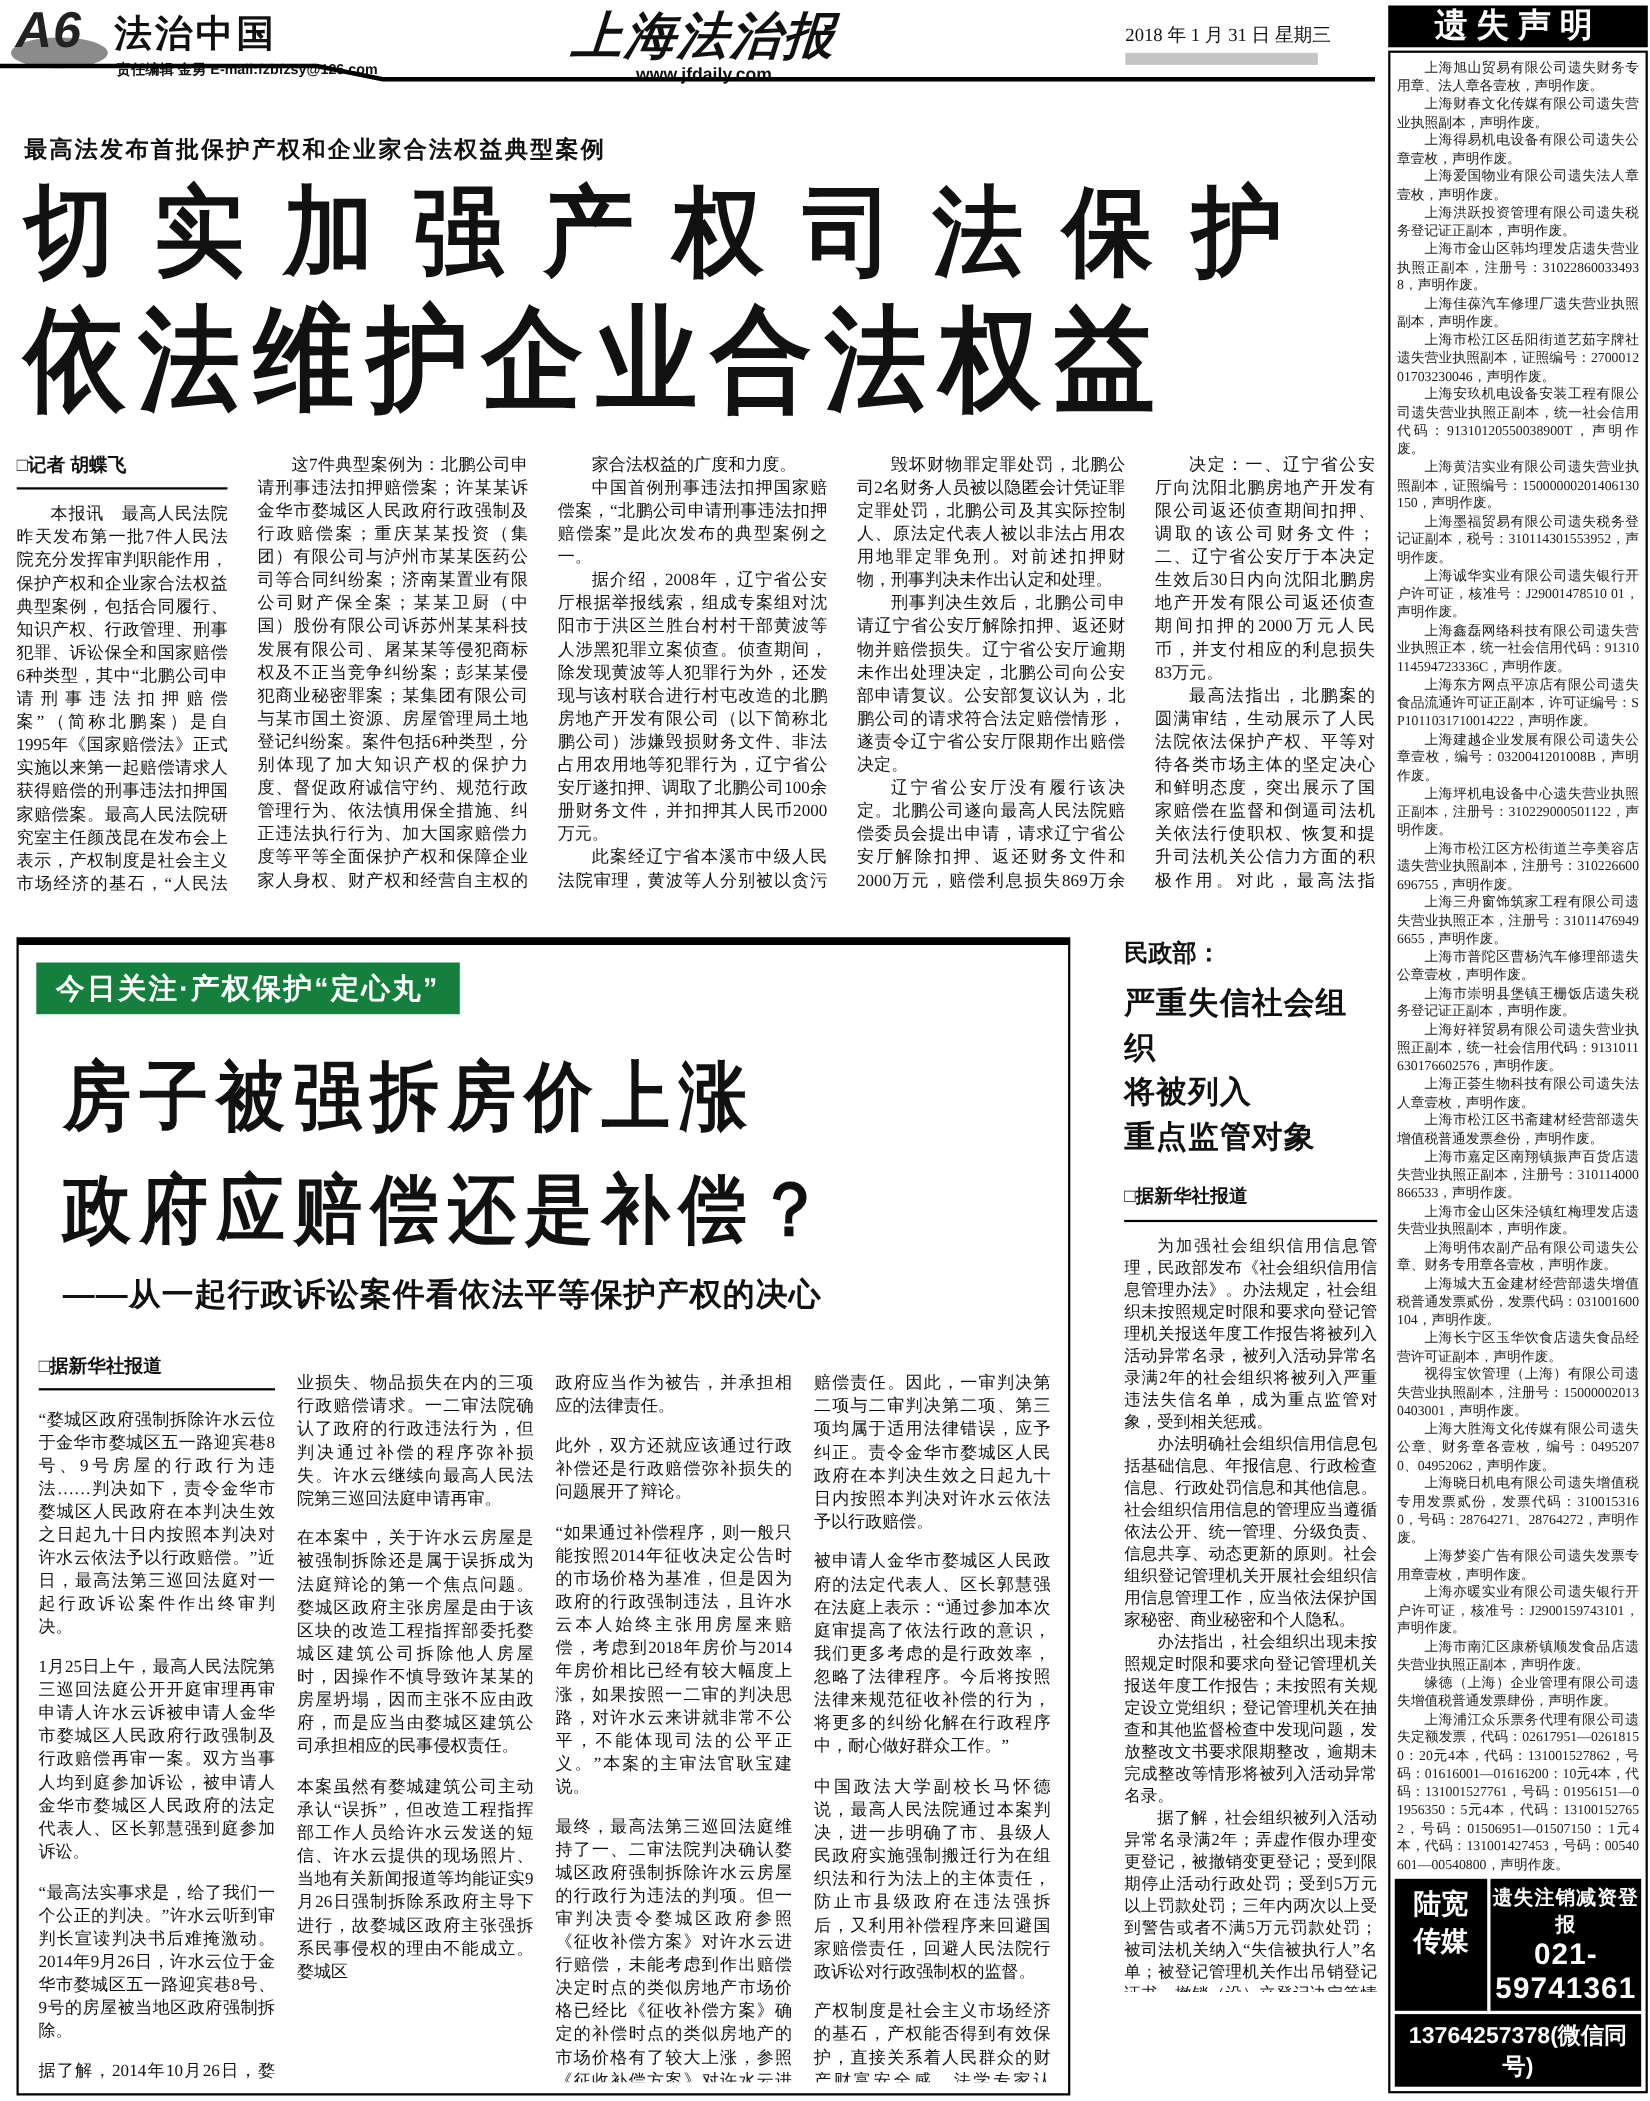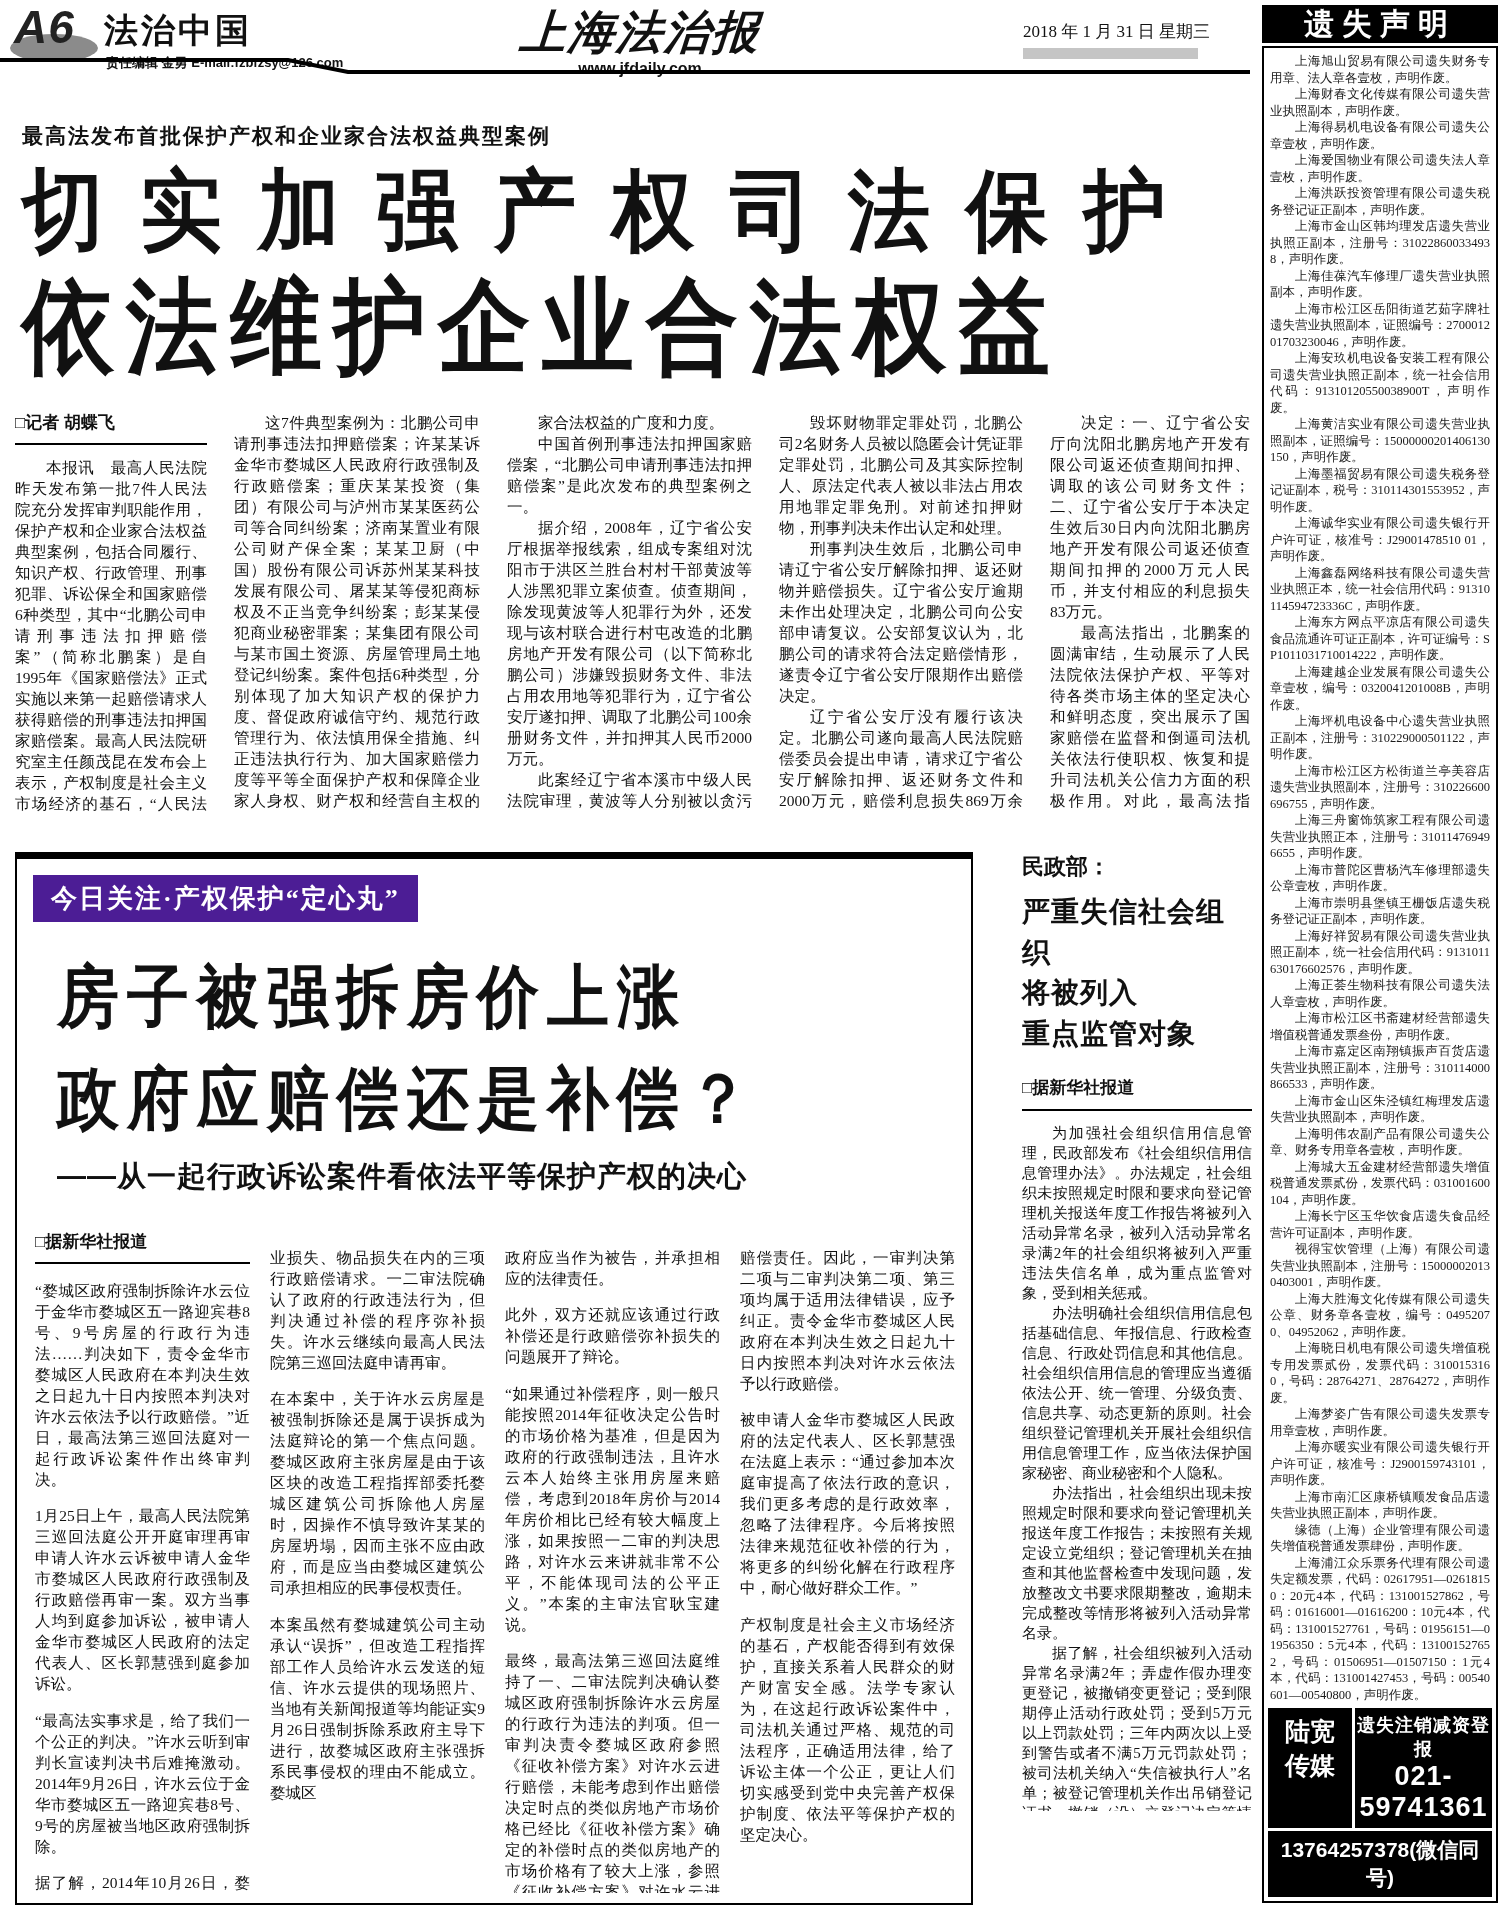--- a/index.html
+++ b/index.html
@@ -31,22 +31,22 @@
           font-weight:900;font-size:92px;letter-spacing:12px;white-space:nowrap;transform:scaleY(1.12);transform-origin:top left;}
   .lead-cols{position:absolute;left:15px;top:412px;width:1235px;height:400px;display:flex;justify-content:space-between;}
   .col{overflow:hidden;text-align:justify;font-size:15.5px;line-height:21px;}
   .lead-c1{width:192px;}.lead-c2{width:246px;}.lead-c3{width:245px;}.lead-c4{width:244px;}.lead-c5{width:200px;}
   .col p{margin:0;text-indent:2em;}
   .byline{font-family:"Liberation Sans","DejaVu Sans",sans-serif;font-weight:bold;font-size:17px;
           text-indent:0;border-bottom:2px solid #000;padding-bottom:10px;margin-bottom:12px;}
   
   .focus-box{position:absolute;left:15px;top:852px;width:958px;height:1053px;box-sizing:border-box;
           border:2.5px solid #000;border-top-width:7px;background:#fff;}
-  .focus-badge{position:absolute;left:16px;top:16px;background:#4c1d95;color:#fff;
-          font-family:Liberation Serif, serif;font-weight:bold;font-size:26px;
+  .focus-badge{position:absolute;left:16px;top:16px;background:#15803d;color:#fff;
+          font-family:Liberation Sans, sans-serif;font-weight:bold;font-size:26px;
           padding:6px 18px;letter-spacing:2px;}
   .focus-h1{position:absolute;left:40px;top:92px;font-family:"Liberation Sans","DejaVu Sans",sans-serif;
           font-weight:900;font-size:62px;letter-spacing:8px;white-space:nowrap;transform:scaleY(1.1);transform-origin:top left;}
   .focus-h2{position:absolute;left:40px;top:194px;font-family:"Liberation Sans","DejaVu Sans",sans-serif;
           font-weight:900;font-size:62px;letter-spacing:8px;white-space:nowrap;transform:scaleY(1.1);transform-origin:top left;}
   .focus-deck{position:absolute;left:40px;top:298px;font-family:"Liberation Sans","DejaVu Sans",sans-serif;
           font-weight:bold;font-size:29px;letter-spacing:1px;}
   .focus-cols{position:absolute;left:18px;top:372px;width:920px;height:662px;display:flex;justify-content:space-between;}
   .focus-col{width:215px;overflow:hidden;text-align:justify;font-size:15.5px;line-height:21px;}
   
@@ -149,20 +149,21 @@
         </div>
       <div class="focus-col">
           <p>政府应当作为被告，并承担相应的法律责任。</p>
           <p>此外，双方还就应该通过行政补偿还是行政赔偿弥补损失的问题展开了辩论。</p>
           <p>“如果通过补偿程序，则一般只能按照2014年征收决定公告时的市场价格为基准，但是因为政府的行政强制违法，且许水云本人始终主张用房屋来赔偿，考虑到2018年房价与2014年房价相比已经有较大幅度上涨，如果按照一二审的判决思路，对许水云来讲就非常不公平，不能体现司法的公平正义。”本案的主审法官耿宝建说。</p>
           <p>最终，最高法第三巡回法庭维持了一、二审法院判决确认婺城区政府强制拆除许水云房屋的行政行为违法的判项。但一审判决责令婺城区政府参照《征收补偿方案》对许水云进行赔偿，未能考虑到作出赔偿决定时点的类似房地产市场价格已经比《征收补偿方案》确定的补偿时点的类似房地产的市场价格有了较大上涨，参照《征收补偿方案》对许水云进行赔偿，无法让许水云赔偿房屋的诉讼请求得到支持；二审判决认为应通过征收补偿程序解决本案赔偿问题，未能考虑到涉案房屋并非依法定程序进行的征收和强制搬迁，而是违法实施的强制拆除，婺城区政府应当承担</p>
         </div>
       <div class="focus-col">
           <p>赔偿责任。因此，一审判决第二项与二审判决第二项、第三项均属于适用法律错误，应予纠正。责令金华市婺城区人民政府在本判决生效之日起九十日内按照本判决对许水云依法予以行政赔偿。</p>
           <p>被申请人金华市婺城区人民政府的法定代表人、区长郭慧强在法庭上表示：“通过参加本次庭审提高了依法行政的意识，我们更多考虑的是行政效率，忽略了法律程序。今后将按照法律来规范征收补偿的行为，将更多的纠纷化解在行政程序中，耐心做好群众工作。”</p>
+          <p>中国政法大学副校长马怀德说，最高人民法院通过本案判决，进一步明确了市、县级人民政府实施强制搬迁行为在组织法和行为法上的主体责任，防止市县级政府在违法强拆后，又利用补偿程序来回避国家赔偿责任，回避人民法院行政诉讼对行政强制权的监督。</p>
           <p>产权制度是社会主义市场经济的基石，产权能否得到有效保护，直接关系着人民群众的财产财富安全感。法学专家认为，在这起行政诉讼案件中，司法机关通过严格、规范的司法程序，正确适用法律，给了诉讼主体一个公正，更让人们切实感受到党中央完善产权保护制度、依法平等保护产权的坚定决心。</p>
         </div>
     </div>
   </div>
 
   <div class="civil">
     <div class="civil-kicker">民政部：</div>
     <div class="civil-hl">严重失信社会组织</div>
     <div class="civil-hl">将被列入</div>
     <div class="civil-hl">重点监管对象</div>

